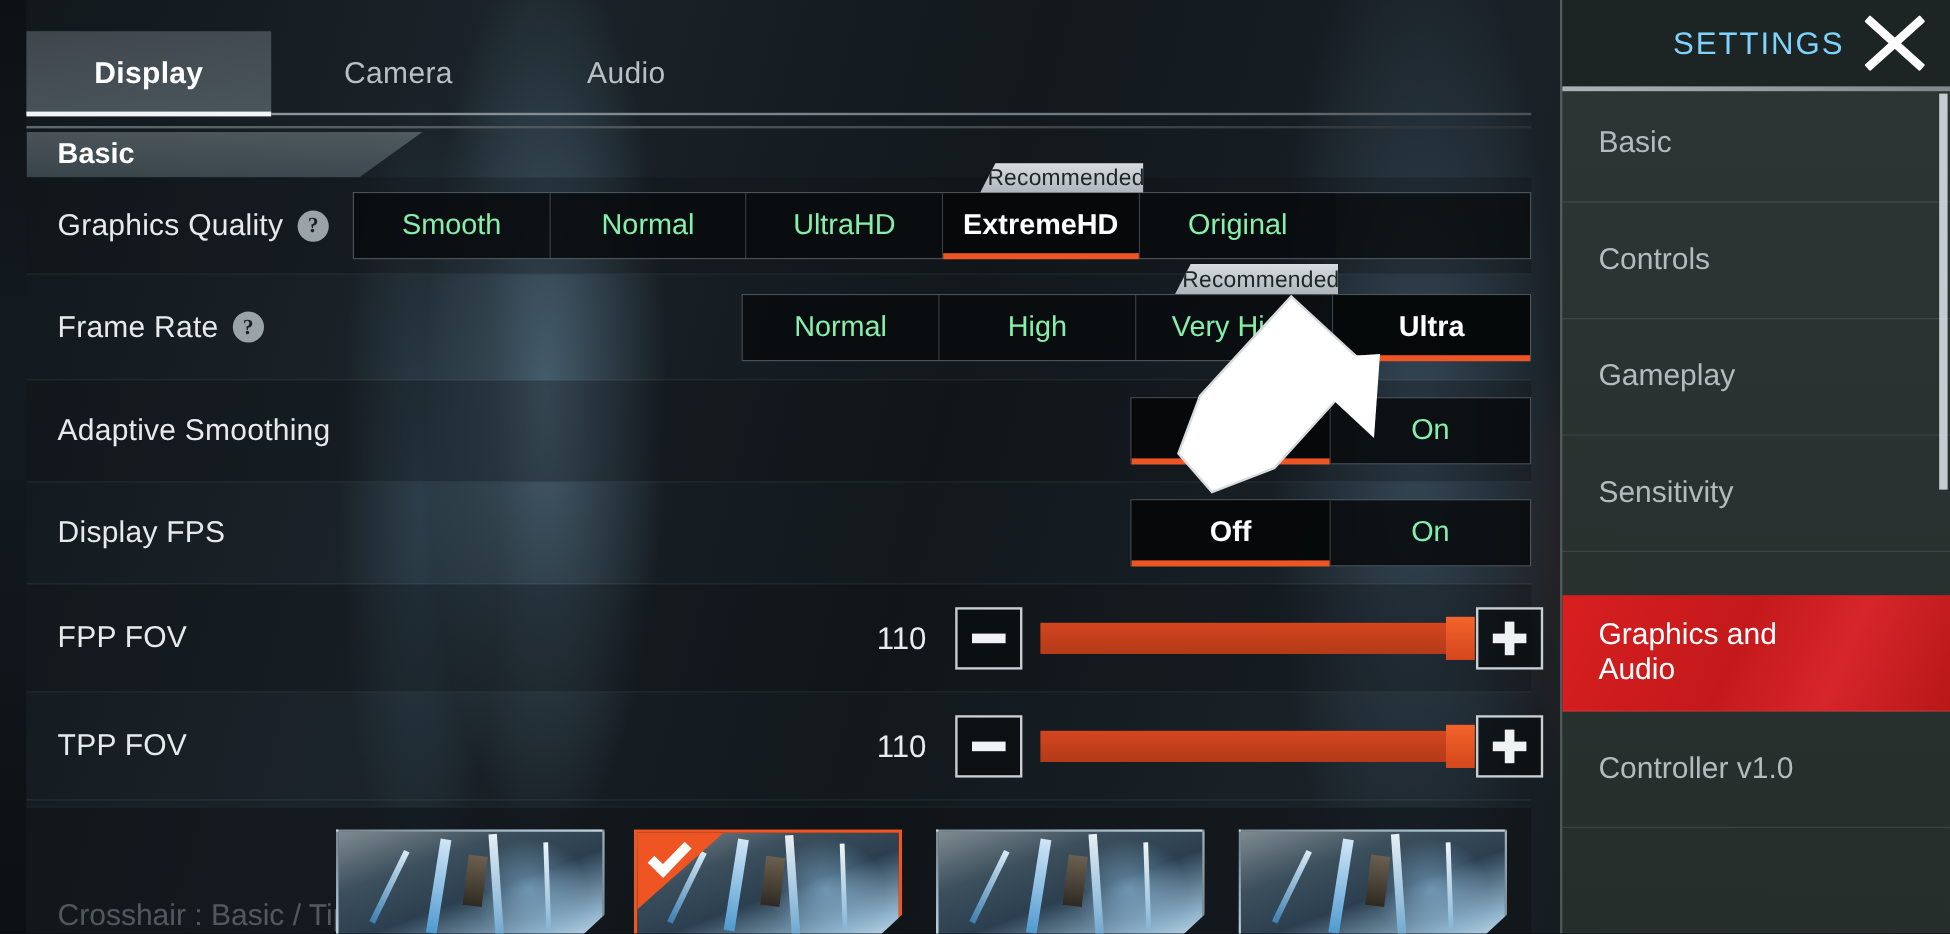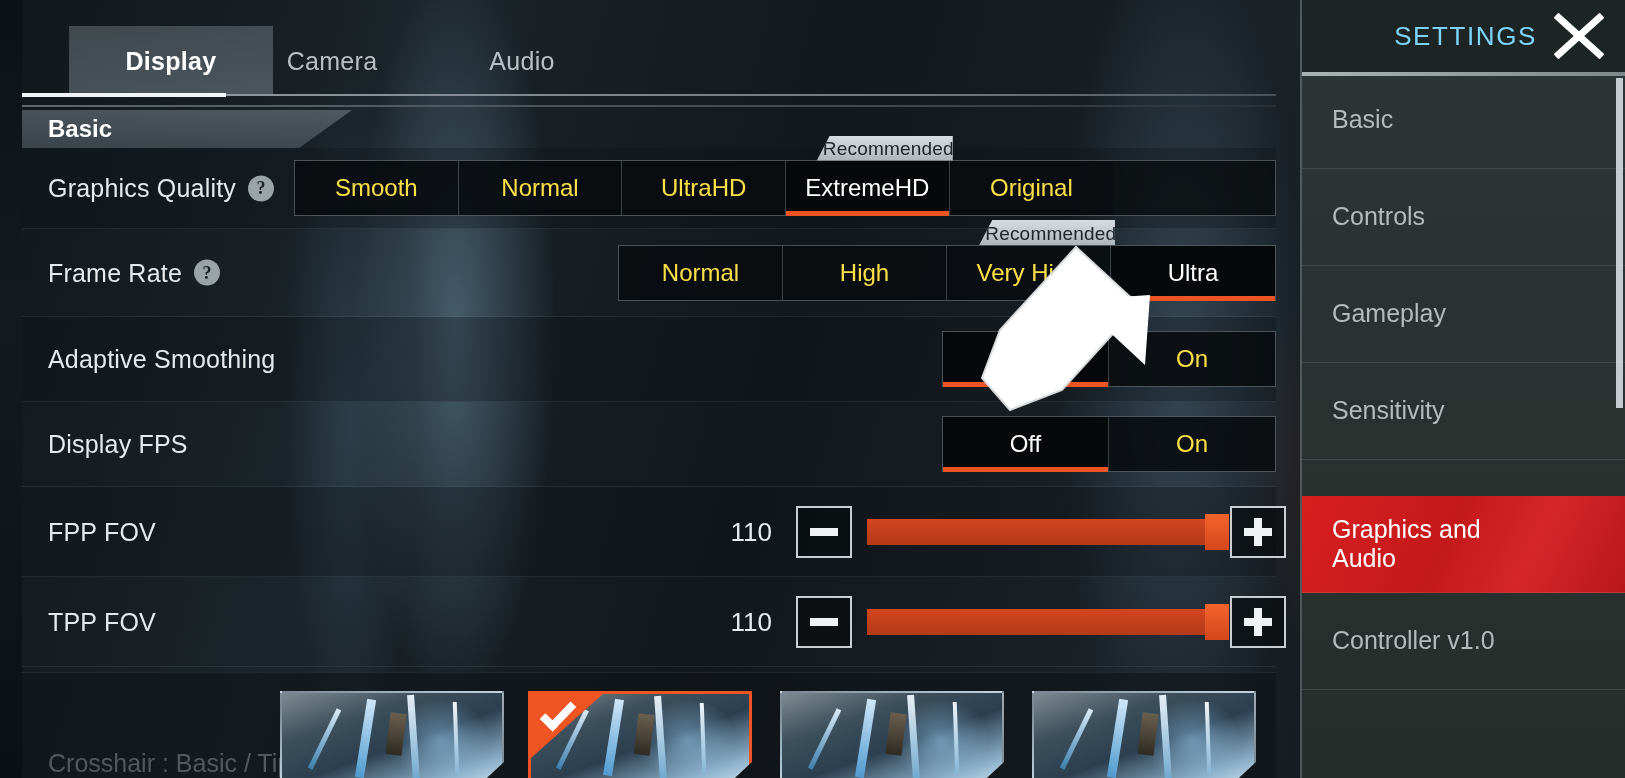--- a/index.html
+++ b/index.html
@@ -49,21 +49,20 @@
   .tab {
     position: absolute; top: 26px;
     height: 70px;
     display: flex; align-items: center; justify-content: center;
     font-size: 25px; letter-spacing: .3px;
     color: #b9c0c4;
   }
   .tab.active {
     color: #ffffff; font-weight: bold;
     background: linear-gradient(180deg, rgba(168,180,188,.30), rgba(120,134,143,.52));
-    margin-left: 47px;
   }
   .tab-underline-active {
     position: absolute; left: 0; top: 93px; width: 204px; height: 4px;
     background: #f2f5f6;
   }
   .tab-underline-rest {
     position: absolute; left: 204px; top: 94px; width: 1050px; height: 2px;
     background: linear-gradient(90deg,#8d979d,#6d767c 70%,#4a5257);
   }
   .tab-underline-2 {
@@ -109,27 +108,27 @@
   
   .seg {
     position: absolute; top: 50%; transform: translateY(-50%);
     display: flex; height: 56px;
     border: 1px solid rgba(150,165,175,.45);
     background: rgba(8,11,13,.72);
   }
   .seg-item {
     position: relative;
     display: flex; align-items: center; justify-content: center;
-    font-size: 24px; color: #fde047;
+    font-size: 24px; color: #86efac;
     border-right: 1px solid rgba(150,165,175,.35);
     background: rgba(10,13,16,.55);
   }
   .seg-item:last-child { border-right: none; }
   .seg-item.selected {
-    color: #ffffff; font-weight: normal;
+    color: #ffffff; font-weight: bold;
     background: rgba(6,8,10,.95);
   }
   .seg-item.selected::after {
     content: ""; position: absolute; left: 0; right: 0; bottom: -1px;
     height: 5px; background: #ef5423;
   }
 
   
   .rec-badge {
     position: absolute;

